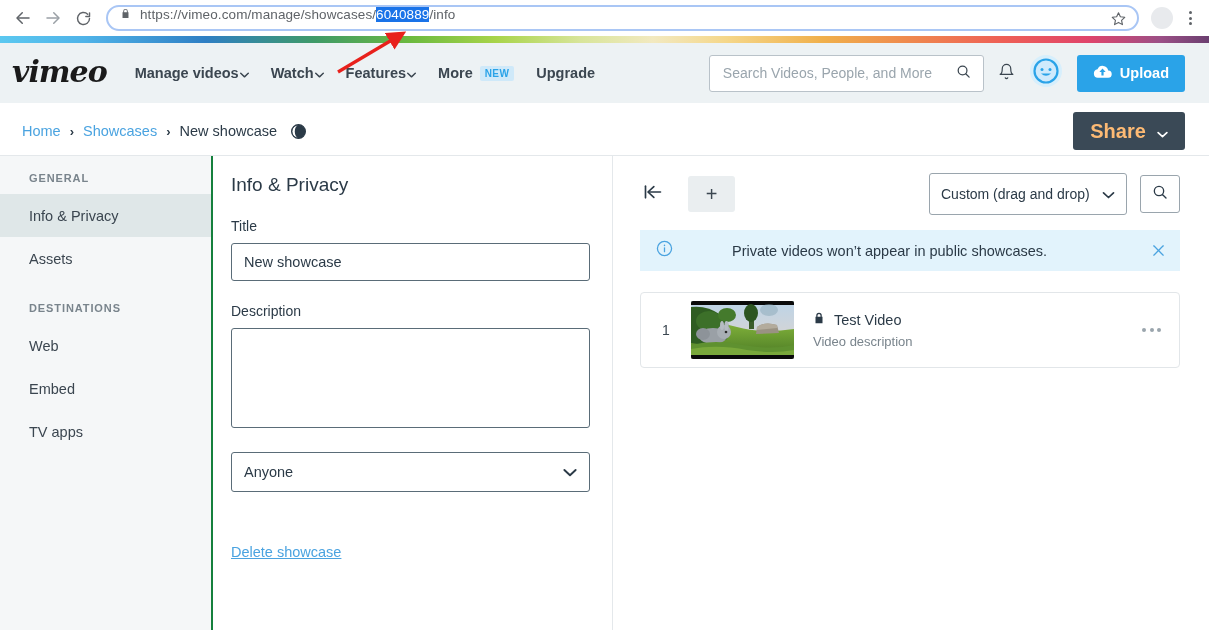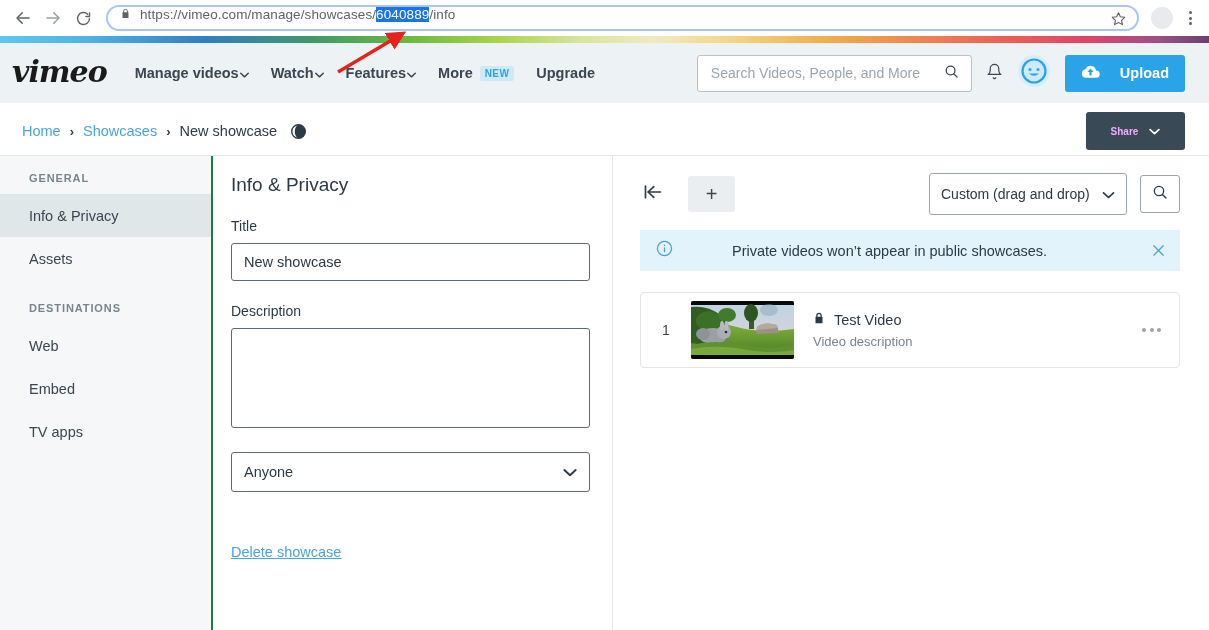--- a/index.html
+++ b/index.html
@@ -124,45 +124,45 @@
     font-size: 14px; color: #3b4650;
     font-family: "Liberation Sans", sans-serif;
     background: transparent;
   }
   .search-box input::placeholder { color: #9aa5ad; }
   .bell { color: #3b4650; display: flex; align-items: center; }
   .avatar { width: 34px; height: 34px; display: flex; align-items: center; justify-content: center; }
   .upload-btn {
     background: #2aa3e8; color: #ffffff;
     height: 37px; border-radius: 3px;
-    display: flex; align-items: center; gap: 20px;
+    display: flex; align-items: center; gap: 8px;
     padding: 0 16px;
     font-size: 14.5px; font-weight: 700;
     white-space: nowrap;
   }
 
   
   .crumb-bar {
     height: 53px; width: 100%;
     background: #ffffff;
     border-bottom: 1px solid #e4e8eb;
     display: flex; align-items: center;
     padding: 4px 24px 0 22px;
   }
   .crumbs { display: flex; align-items: center; gap: 9px; font-size: 14.5px; }
   .crumb-link { color: #4aa3e0; }
   .crumb-sep { color: #2b3a47; font-weight: 700; font-size: 13px; }
   .crumb-cur { color: #2b3a47; }
   .globe-ico { margin-left: 5px; display: flex; align-items: center; }
   .share-btn {
     margin-left: auto;
-    background: #3a4956; color: #f0abfc;
-    height: 38px; width: 99px; border-radius: 3px;
+    background: #3a4956; color: #fdba74;
+    height: 38px; width: 112px; border-radius: 3px;
     display: flex; align-items: center; justify-content: center; gap: 11px;
-    font-size: 10px; font-weight: 700;
+    font-size: 20px; font-weight: 700;
   }
 
   
   .main { display: flex; height: 474px; width: 100%; }
 
   .sidebar {
     width: 213px; flex: 0 0 213px;
     background: #f5f7f8;
     border-right: 2px solid #15803d;
     padding-top: 16px;

